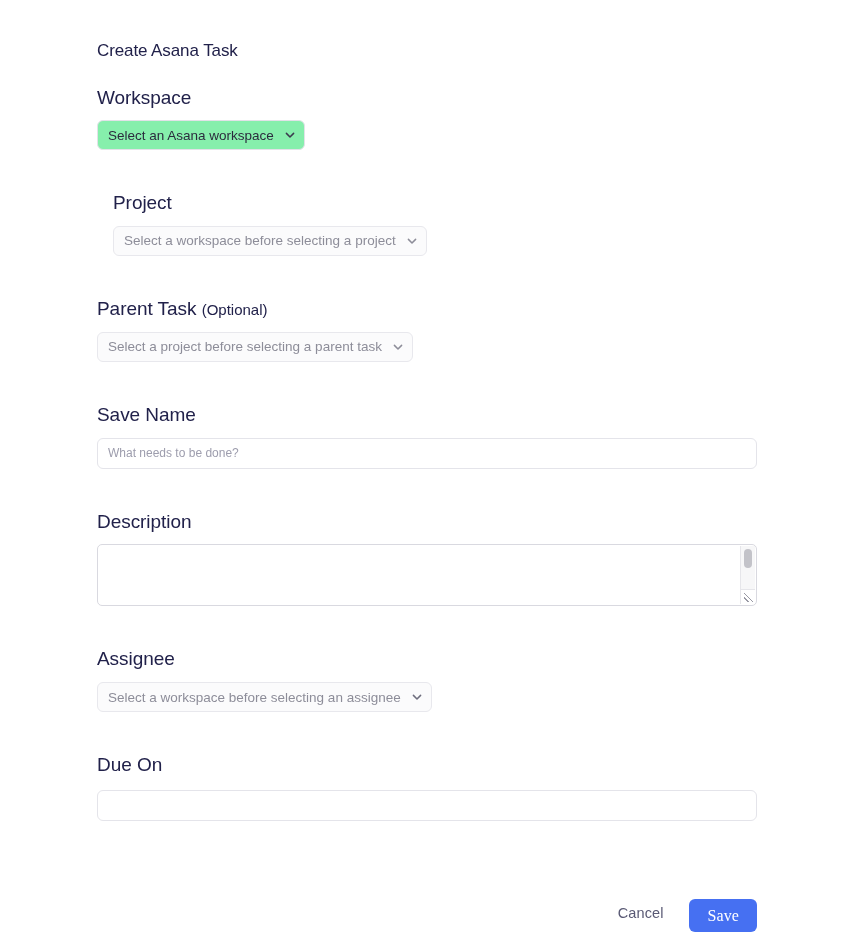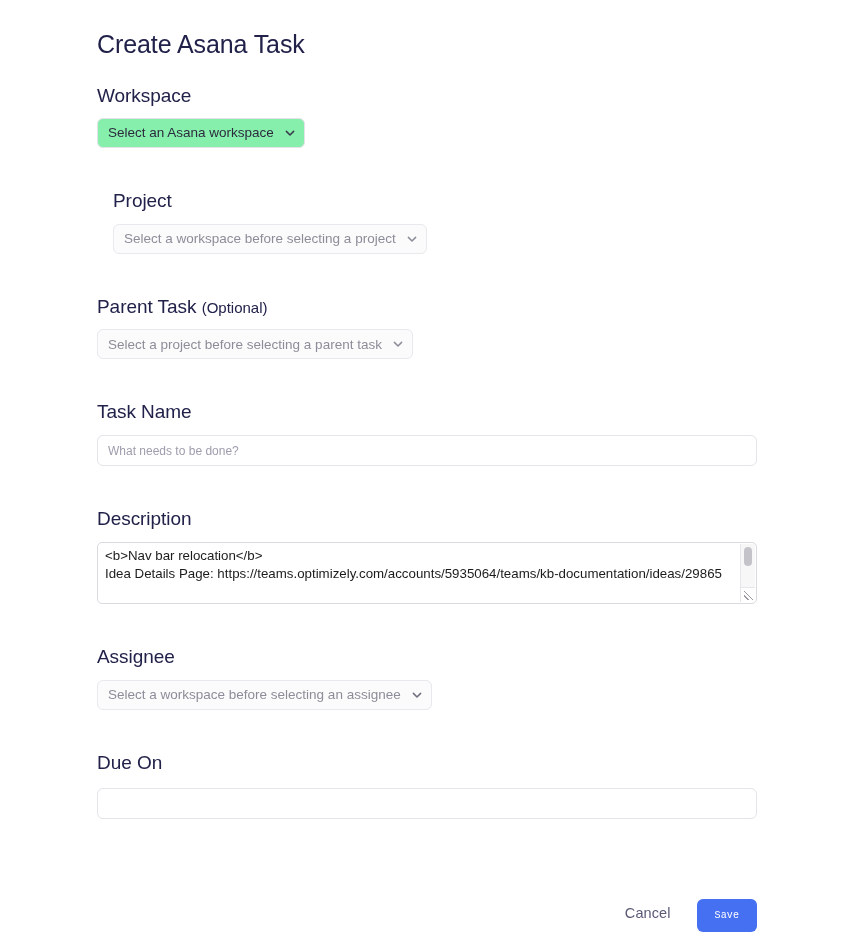--- a/index.html
+++ b/index.html
@@ -18,26 +18,26 @@
   }
 
   .page {
     position: absolute;
     left: 97px;
     top: 0;
     width: 660px;
   }
 
   .page-title {
-    font-size: 25px;
+    font-size: 17px;
     font-weight: 400;
     color: #21214a;
     letter-spacing: -0.1px;
     margin: 0;
-    padding-top: 29px;
+    padding-top: 41px;
     line-height: 1.2;
   }
 
   .field-group {
     position: relative;
   }
 
   .field-label {
     font-size: 19px;
     font-weight: 400;
@@ -188,22 +188,22 @@
     font-family: "Liberation Sans", sans-serif;
     font-size: 14.5px;
     color: #5a5a75;
     padding: 6px 2px;
     cursor: pointer;
     letter-spacing: 0.1px;
   }
   .btn-save {
     border: none;
     border-radius: 6px;
-    font-family: Liberation Mono, monospace;
-    font-size: 10px;
+    font-family: Liberation Serif, serif;
+    font-size: 16px;
     color: #ffffff;
     padding: 0 18px;
     height: 33px;
     cursor: pointer;
     letter-spacing: 0.1px;
   }
 </style>
 </head>
 <body>
 
@@ -247,31 +247,29 @@
       <span class="sel-text">Select a project before selecting a parent task</span>
       <span class="chev">
         <svg viewBox="0 0 10 10" width="10" height="10">
             <path d="M1.4 3.4 L5 7 L8.6 3.4" fill="none" stroke="#8d8d99" stroke-width="1.5" stroke-linecap="round" stroke-linejoin="round"></path>
           </svg>
       </span>
     </div>
   </div>
 
   <div class="field-group" style="margin-top:42px;">
-    <div class="field-label">Task Name</div>
+    <div class="field-label">Save Name</div>
     <div style="height:11px;"></div>
     <input class="text-input" type="text" value="" placeholder="What needs to be done?" style="">
   </div>
 
   <div class="field-group" style="margin-top:42px;">
     <div class="field-label">Description</div>
     <div style="height:11px;"></div>
     <div class="ta-wrap">
-      <div class="ta-text">&lt;b&gt;Nav bar relocation&lt;/b&gt;
-Idea Details Page: https://teams.optimizely.com/accounts/5935064/teams/kb-documentation/ideas/29865</div>
       <div class="ta-scroll-track">
         <div class="ta-scroll-thumb"></div>
       </div>
       <div class="ta-resize">
           <i></i>
         </div>
     </div>
   </div>
 
   <div class="field-group" style="margin-top:42px;">

